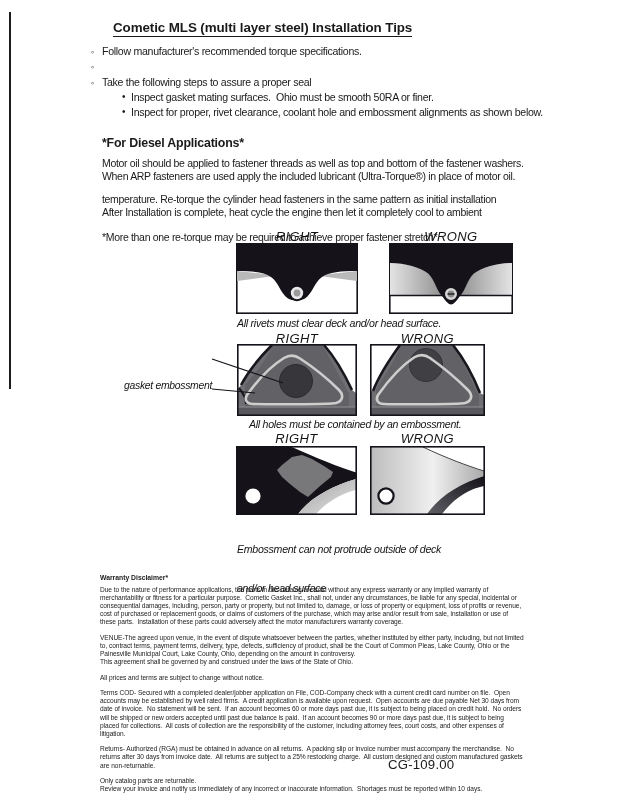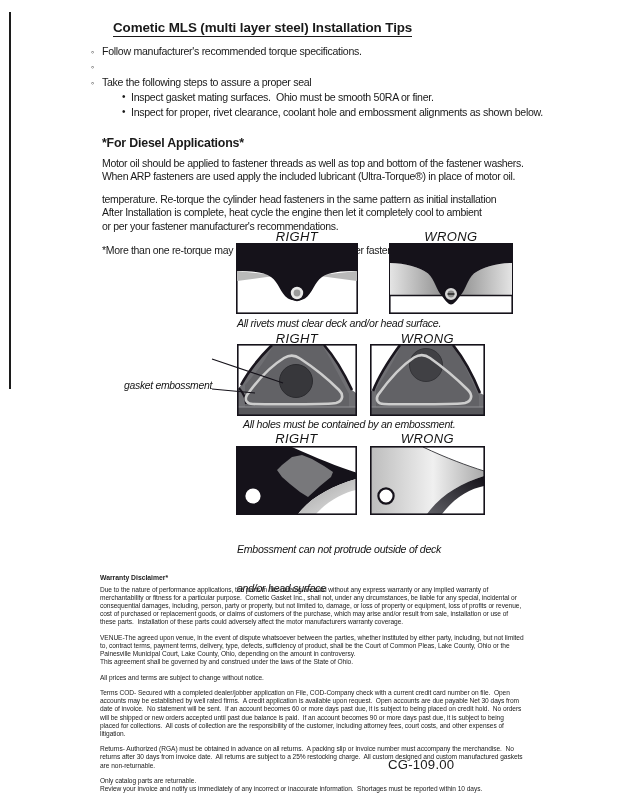--- a/index.html
+++ b/index.html
@@ -42,21 +42,21 @@
 
   .f2-callouts{position:absolute;left:100px;top:346px;width:112px;text-align:right;
                font-size:10.4px;line-height:11.4px;letter-spacing:-0.3px;color:#141414;}
   .f2-callout2{position:absolute;left:100px;top:380px;width:112px;text-align:right;
                font-size:10.4px;letter-spacing:-0.3px;color:#141414;}
   .f2-leaders{position:absolute;left:125px;top:345px;width:170px;height:55px;z-index:5;pointer-events:none;}
   .f2-label-right{left:237px;top:331px;width:120px;}
   .f2-label-wrong{left:370px;top:331px;width:115px;}
   .f2-panel-right{left:237px;top:344px;width:120px;height:72px;}
   .f2-panel-wrong{left:370px;top:344px;width:115px;height:72px;}
-  .f2-caption{left:243px;top:418px;}
+  .f2-caption{left:249px;top:418px;}
 
   .f3-label-right{left:236px;top:431px;width:121px;}
   .f3-label-wrong{left:370px;top:431px;width:115px;}
   .f3-panel-right{left:236px;top:446px;width:121px;height:69px;}
   .f3-panel-wrong{left:370px;top:446px;width:115px;height:69px;}
   .f3-caption{left:237px;top:517px;}
 
   
   .legal{position:absolute;left:100px;top:574px;width:424px;color:#1b1b1b;}
   .legal .lg-head{font-size:6.8px;font-weight:bold;margin:0 0 4.5px 0;letter-spacing:0;}
@@ -99,21 +99,20 @@
 
   <div class="diesel">
     <h2>*For Diesel Applications*</h2>
     <div class="para">
       <div class="line">Motor oil should be applied to fastener threads as well as top and bottom of the fastener washers.</div>
       <div class="line">When ARP fasteners are used apply the included lubricant (Ultra-Torque®) in place of motor oil.</div>
     </div>
     <div class="para">
       <div class="line">temperature. Re-torque the cylinder head fasteners in the same pattern as initial installation</div>
       <div class="line">After Installation is complete, heat cycle the engine then let it completely cool to ambient</div>
-      <div class="line">or per your fastener manufacturer's recommendations.</div>
     </div>
     <div class="note-line">*More than one re-torque may be required to achieve proper fastener stretch*</div>
   </div>
 </div>
 
 <div class="figures">
 
   <div class="fig-label f1-label-right">RIGHT</div>
   <div class="fig-label f1-label-wrong">WRONG</div>
 

